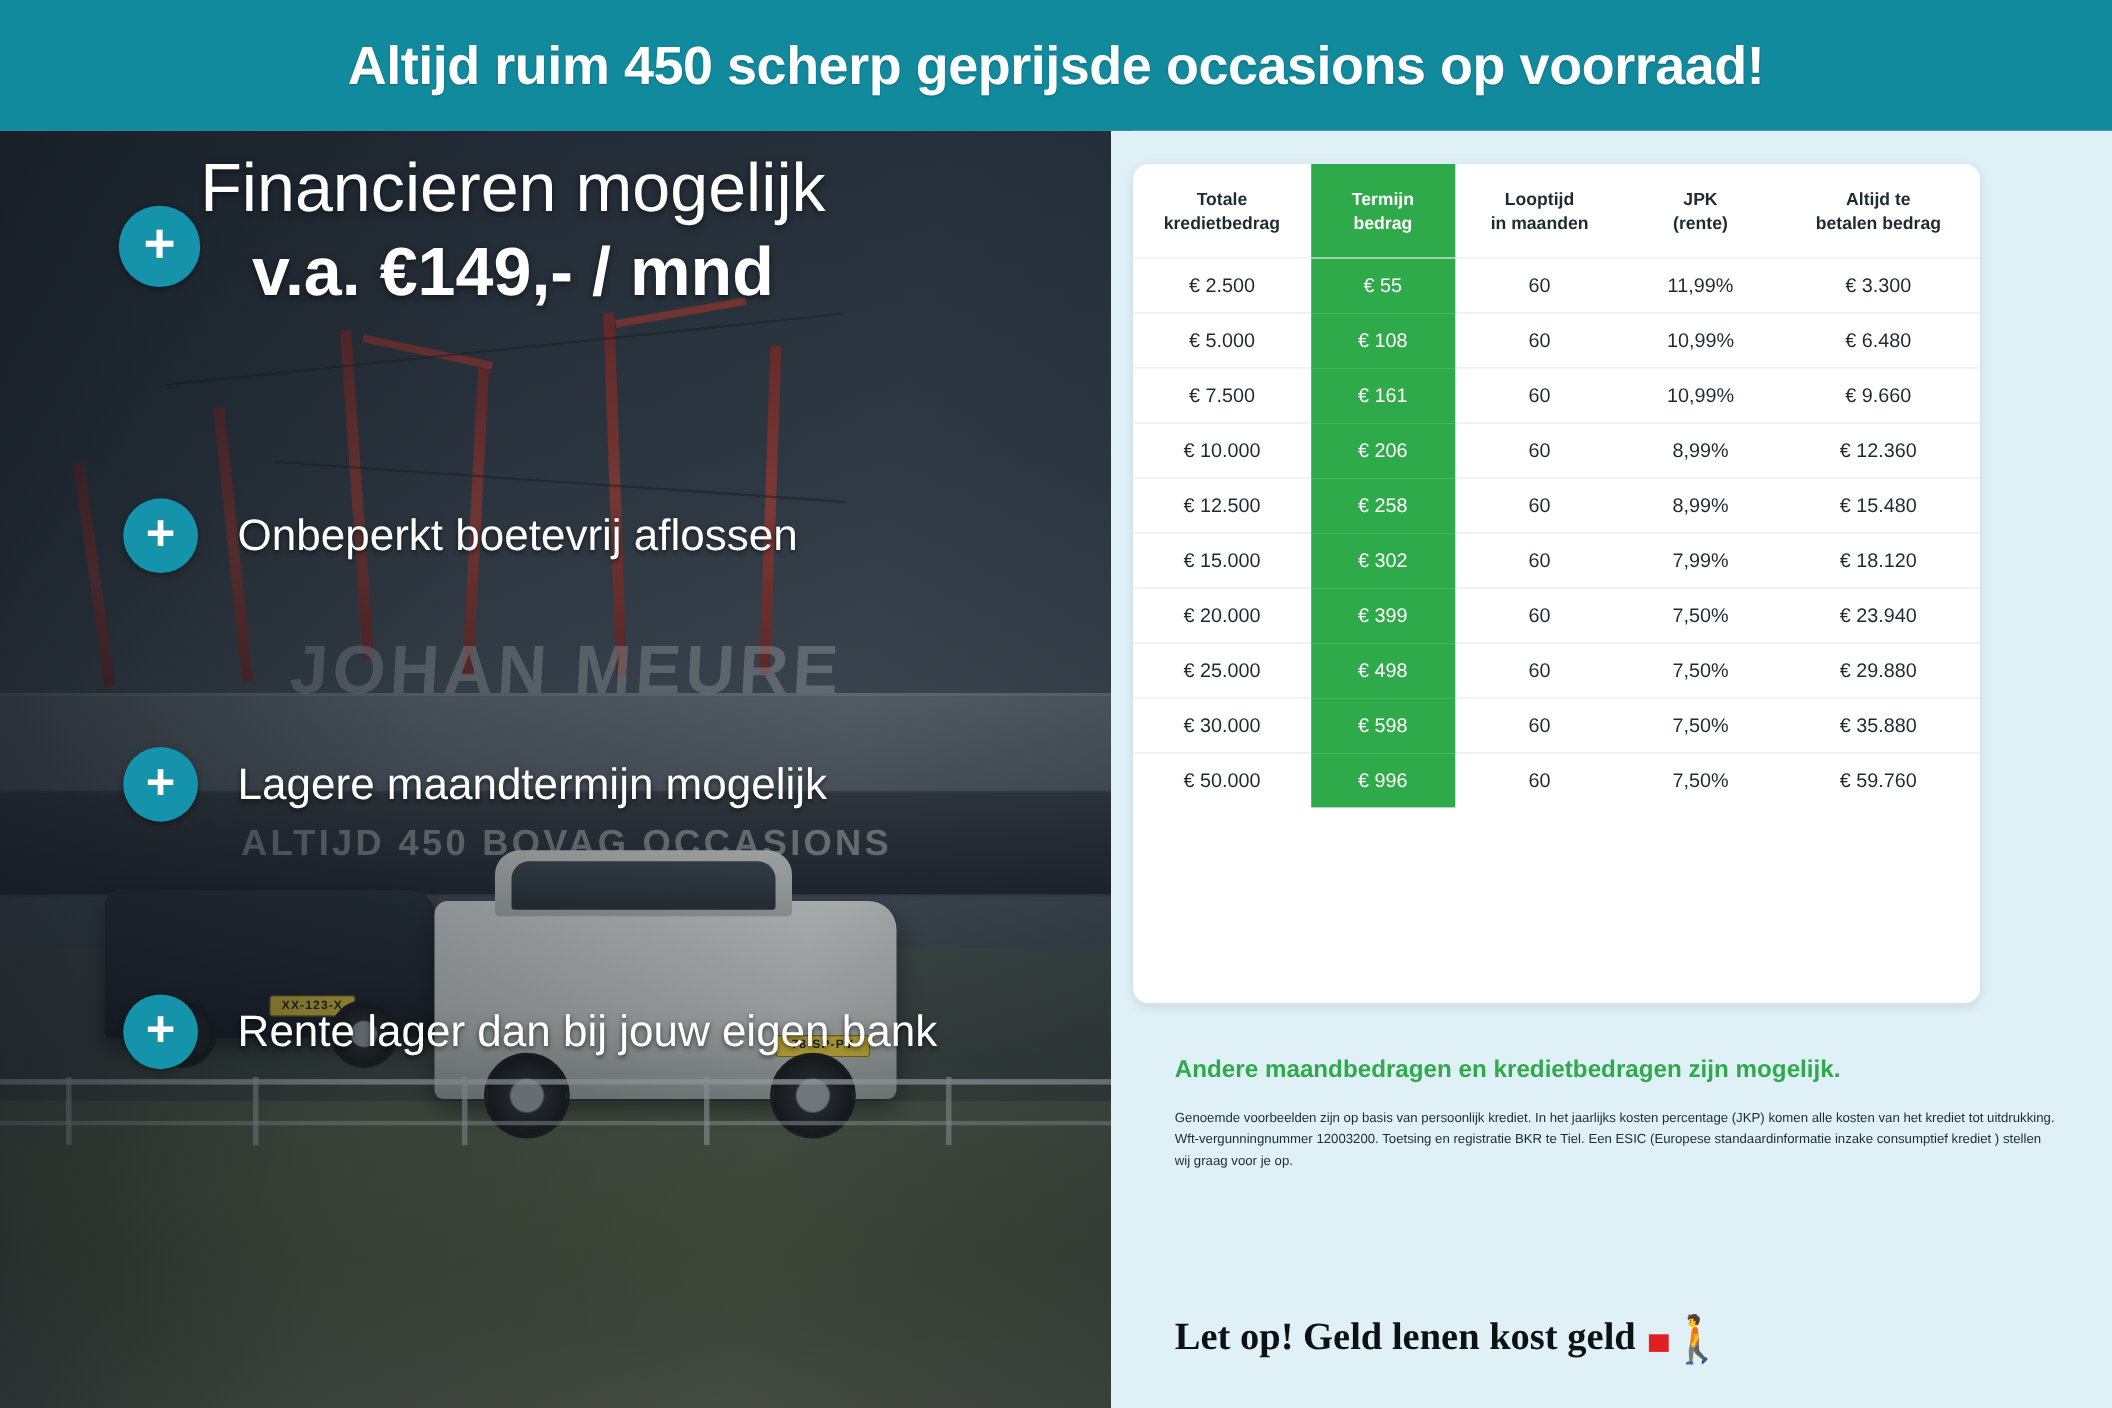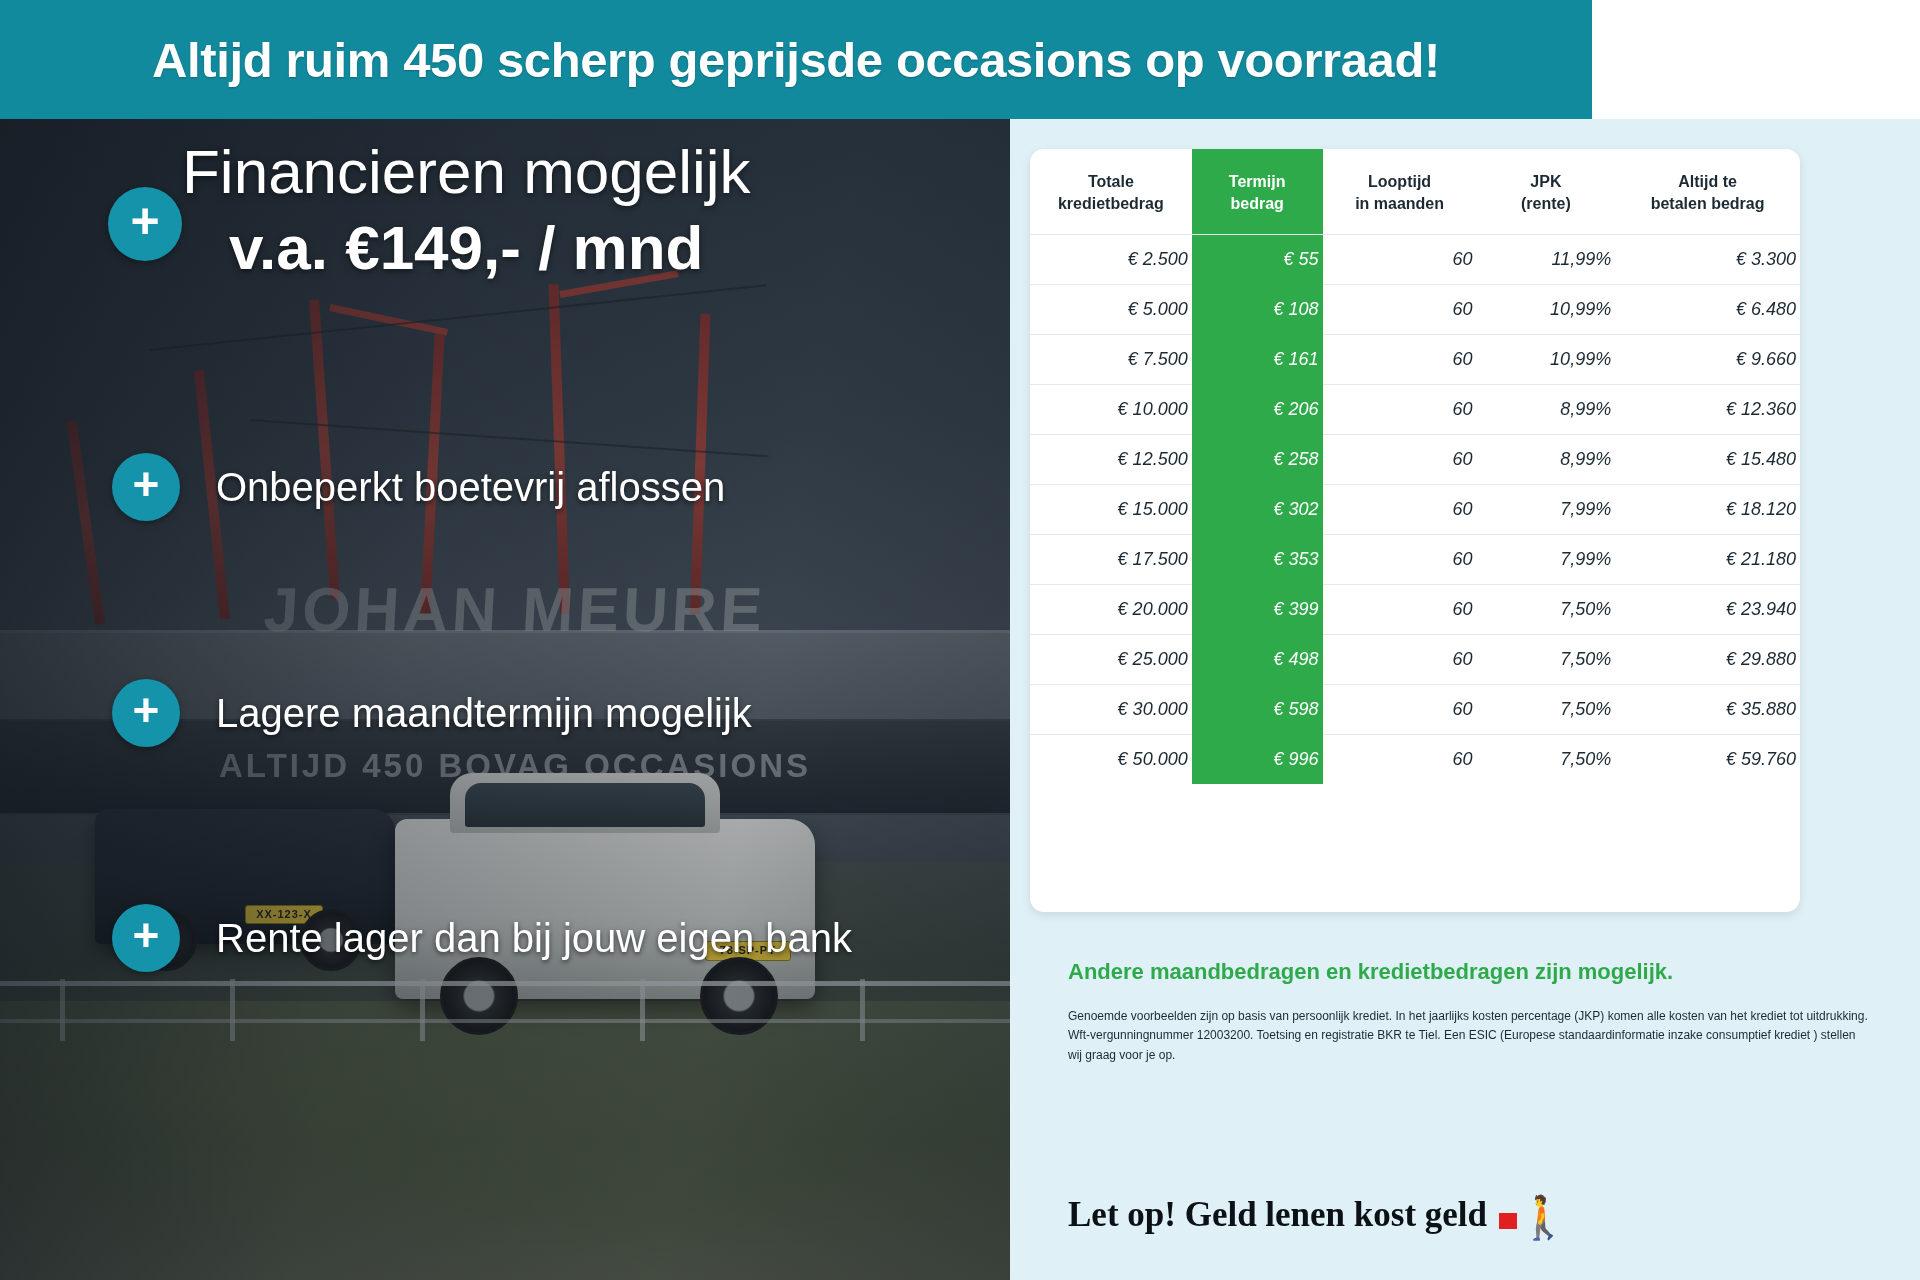--- a/index.html
+++ b/index.html
@@ -12,21 +12,21 @@
   #page {
     position: relative;
     width: 1920px; height: 1280px;
     background: #ffffff;
   }
 
   
   .banner {
     position: absolute;
     left: 0; top: 0;
-    width: 1592px; height: 119px;
+    width: 1920px; height: 119px;
     background: #128a9d;
     display: flex;
     align-items: center;
     justify-content: center;
   }
   .banner-text {
     color: #ffffff;
     font-size: 49px;
     font-weight: bold;
     letter-spacing: -0.4px;
@@ -266,24 +266,23 @@
     font-weight: bold;
     color: #1d2a33;
     padding: 22px 4px 20px;
     text-align: center;
     line-height: 1.35;
     vertical-align: middle;
   }
   table.rates td {
     font-size: 18px;
     color: #1d2a33;
-    text-align: right;
+    text-align: center;
     padding: 14px 4px;
     border-top: 1px solid #e4e9ec;
-    font-style: italic;
   }
   table.rates th.col-termijn, table.rates td.col-termijn {
     background: #2faa4a;
     color: #ffffff;
   }
   table.rates th.col-termijn { font-size: 16px; }
   table.rates td.col-termijn { border-top: 1px solid #2faa4a; font-weight: normal; }
   table.rates col.c1 { width: 21%; }
   table.rates col.c2 { width: 17%; }
   table.rates col.c3 { width: 20%; }
@@ -492,27 +491,20 @@
             <td>€ 15.480</td>
           </tr>
           <tr>
             <td>€ 15.000</td>
             <td class="col-termijn">€ 302</td>
             <td>60</td>
             <td>7,99%</td>
             <td>€ 18.120</td>
           </tr>
           <tr>
-            <td>€ 17.500</td>
-            <td class="col-termijn">€ 353</td>
-            <td>60</td>
-            <td>7,99%</td>
-            <td>€ 21.180</td>
-          </tr>
-          <tr>
             <td>€ 20.000</td>
             <td class="col-termijn">€ 399</td>
             <td>60</td>
             <td>7,50%</td>
             <td>€ 23.940</td>
           </tr>
           <tr>
             <td>€ 25.000</td>
             <td class="col-termijn">€ 498</td>
             <td>60</td>

